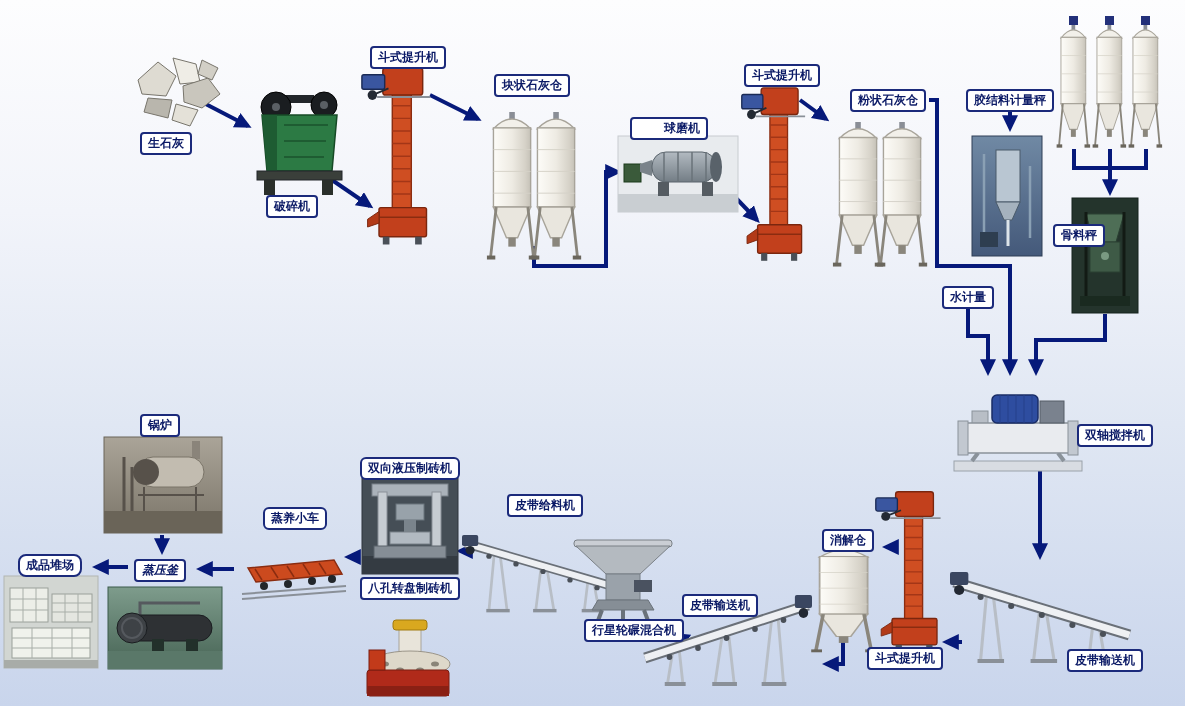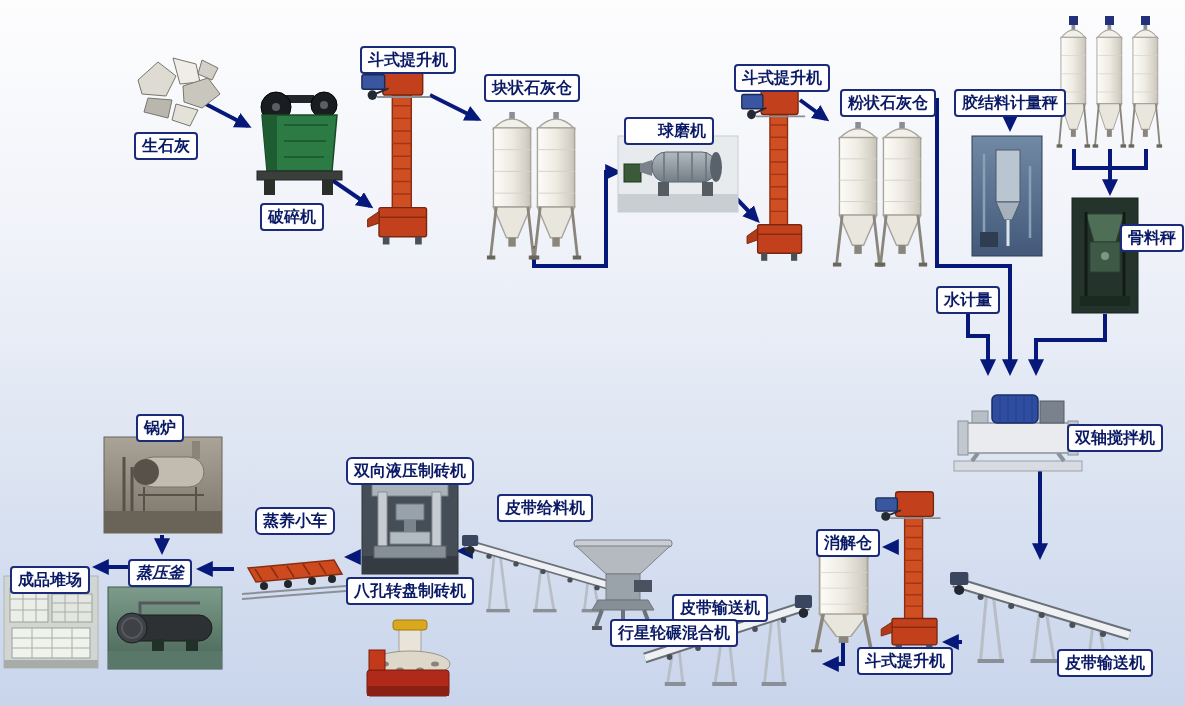--- a/index.html
+++ b/index.html
@@ -6,21 +6,21 @@
   html,body { margin:0; padding:0; background:#e8ecf4; }
   .stage {
     position:relative; width:1185px; height:706px; overflow:hidden;
     background: linear-gradient(180deg, #fdfdfe 0%, #f2f4fa 30%, #e0e7f3 60%, #c9d5ec 100%);
     font-family:"DejaVu Sans", sans-serif;
   }
   svg.layer { position:absolute; left:0; top:0; z-index:1; }
   .label {
     position:absolute; transform:translateX(-50%);
     background:#ffffff; border:2px solid #1b2a7b; border-radius:4px;
-    color:#0b1a66; font-size:16px; font-weight:bold; line-height:1.25;
+    color:#0b1a66; font-size:12px; font-weight:bold; line-height:1.25;
     padding:2px 6px; white-space:nowrap; z-index:3;
   }
 </style>
 </head>
 <body>
 
 <div class="stage">
 
   <svg class="layer" width="1185" height="706" viewBox="0 0 1185 706">
     <defs>
@@ -317,36 +317,36 @@
       <rect x="6" y="12" width="38" height="34" fill="#eceee8" stroke="#9aa09a"></rect>
       <path d="M6,23 h38 M6,34 h38 M19,12 v34 M32,12 v34" stroke="#a8aea8" stroke-width="1"></path>
       <rect x="48" y="18" width="40" height="28" fill="#e4e6e0" stroke="#9aa09a"></rect>
       <path d="M48,27 h40 M48,36 h40 M61,18 v28 M74,18 v28" stroke="#a8aea8" stroke-width="1"></path>
       <rect x="8" y="52" width="78" height="30" fill="#f0f2ec" stroke="#9aa09a"></rect>
       <path d="M8,62 h78 M8,72 h78 M28,52 v30 M48,52 v30 M68,52 v30" stroke="#a8aea8" stroke-width="1"></path>
     </g>
   </svg>
 
   <div class="label" style="left:158px; top:132px;margin-left:8px;">生石灰</div>
-  <div class="label" style="left:292px; top:195px;margin-top:8px;">破碎机</div>
+  <div class="label" style="left:292px; top:195px;">破碎机</div>
   <div class="label" style="left:408px; top:46px;">斗式提升机</div>
   <div class="label" style="left:532px; top:74px;">块状石灰仓</div>
   <div class="label" style="left:669px; top:117px;padding-left:32px;">球磨机</div>
   <div class="label" style="left:782px; top:64px;">斗式提升机</div>
   <div class="label" style="left:888px; top:89px;">粉状石灰仓</div>
   <div class="label" style="left:1010px; top:89px;">胶结料计量秤</div>
-  <div class="label" style="left:1152px; top:224px;">骨料秤</div>
+  <div class="label" style="left:1079px; top:224px;">骨料秤</div>
   <div class="label" style="left:968px; top:286px;">水计量</div>
   <div class="label" style="left:1115px; top:424px;text-align:right;">双轴搅拌机</div>
   <div class="label" style="left:848px; top:529px;">消解仓</div>
   <div class="label" style="left:905px; top:647px;">斗式提升机</div>
   <div class="label" style="left:1105px; top:649px;">皮带输送机</div>
   <div class="label" style="left:720px; top:594px;">皮带输送机</div>
-  <div class="label" style="left:634px; top:619px;margin-left:40px;">行星轮碾混合机</div>
+  <div class="label" style="left:634px; top:619px;">行星轮碾混合机</div>
   <div class="label" style="left:545px; top:494px;">皮带给料机</div>
   <div class="label" style="left:410px; top:457px;border-radius:6px;">双向液压制砖机</div>
   <div class="label" style="left:410px; top:577px;">八孔转盘制砖机</div>
   <div class="label" style="left:295px; top:507px;border-radius:6px;">蒸养小车</div>
   <div class="label" style="left:160px; top:559px;font-style:italic;">蒸压釜</div>
   <div class="label" style="left:160px; top:414px;">锅炉</div>
-  <div class="label" style="left:50px; top:566px;">成品堆场</div>
+  <div class="label" style="left:50px; top:554px;border-radius:8px;">成品堆场</div>
 
 </div>
 
 </body></html>

